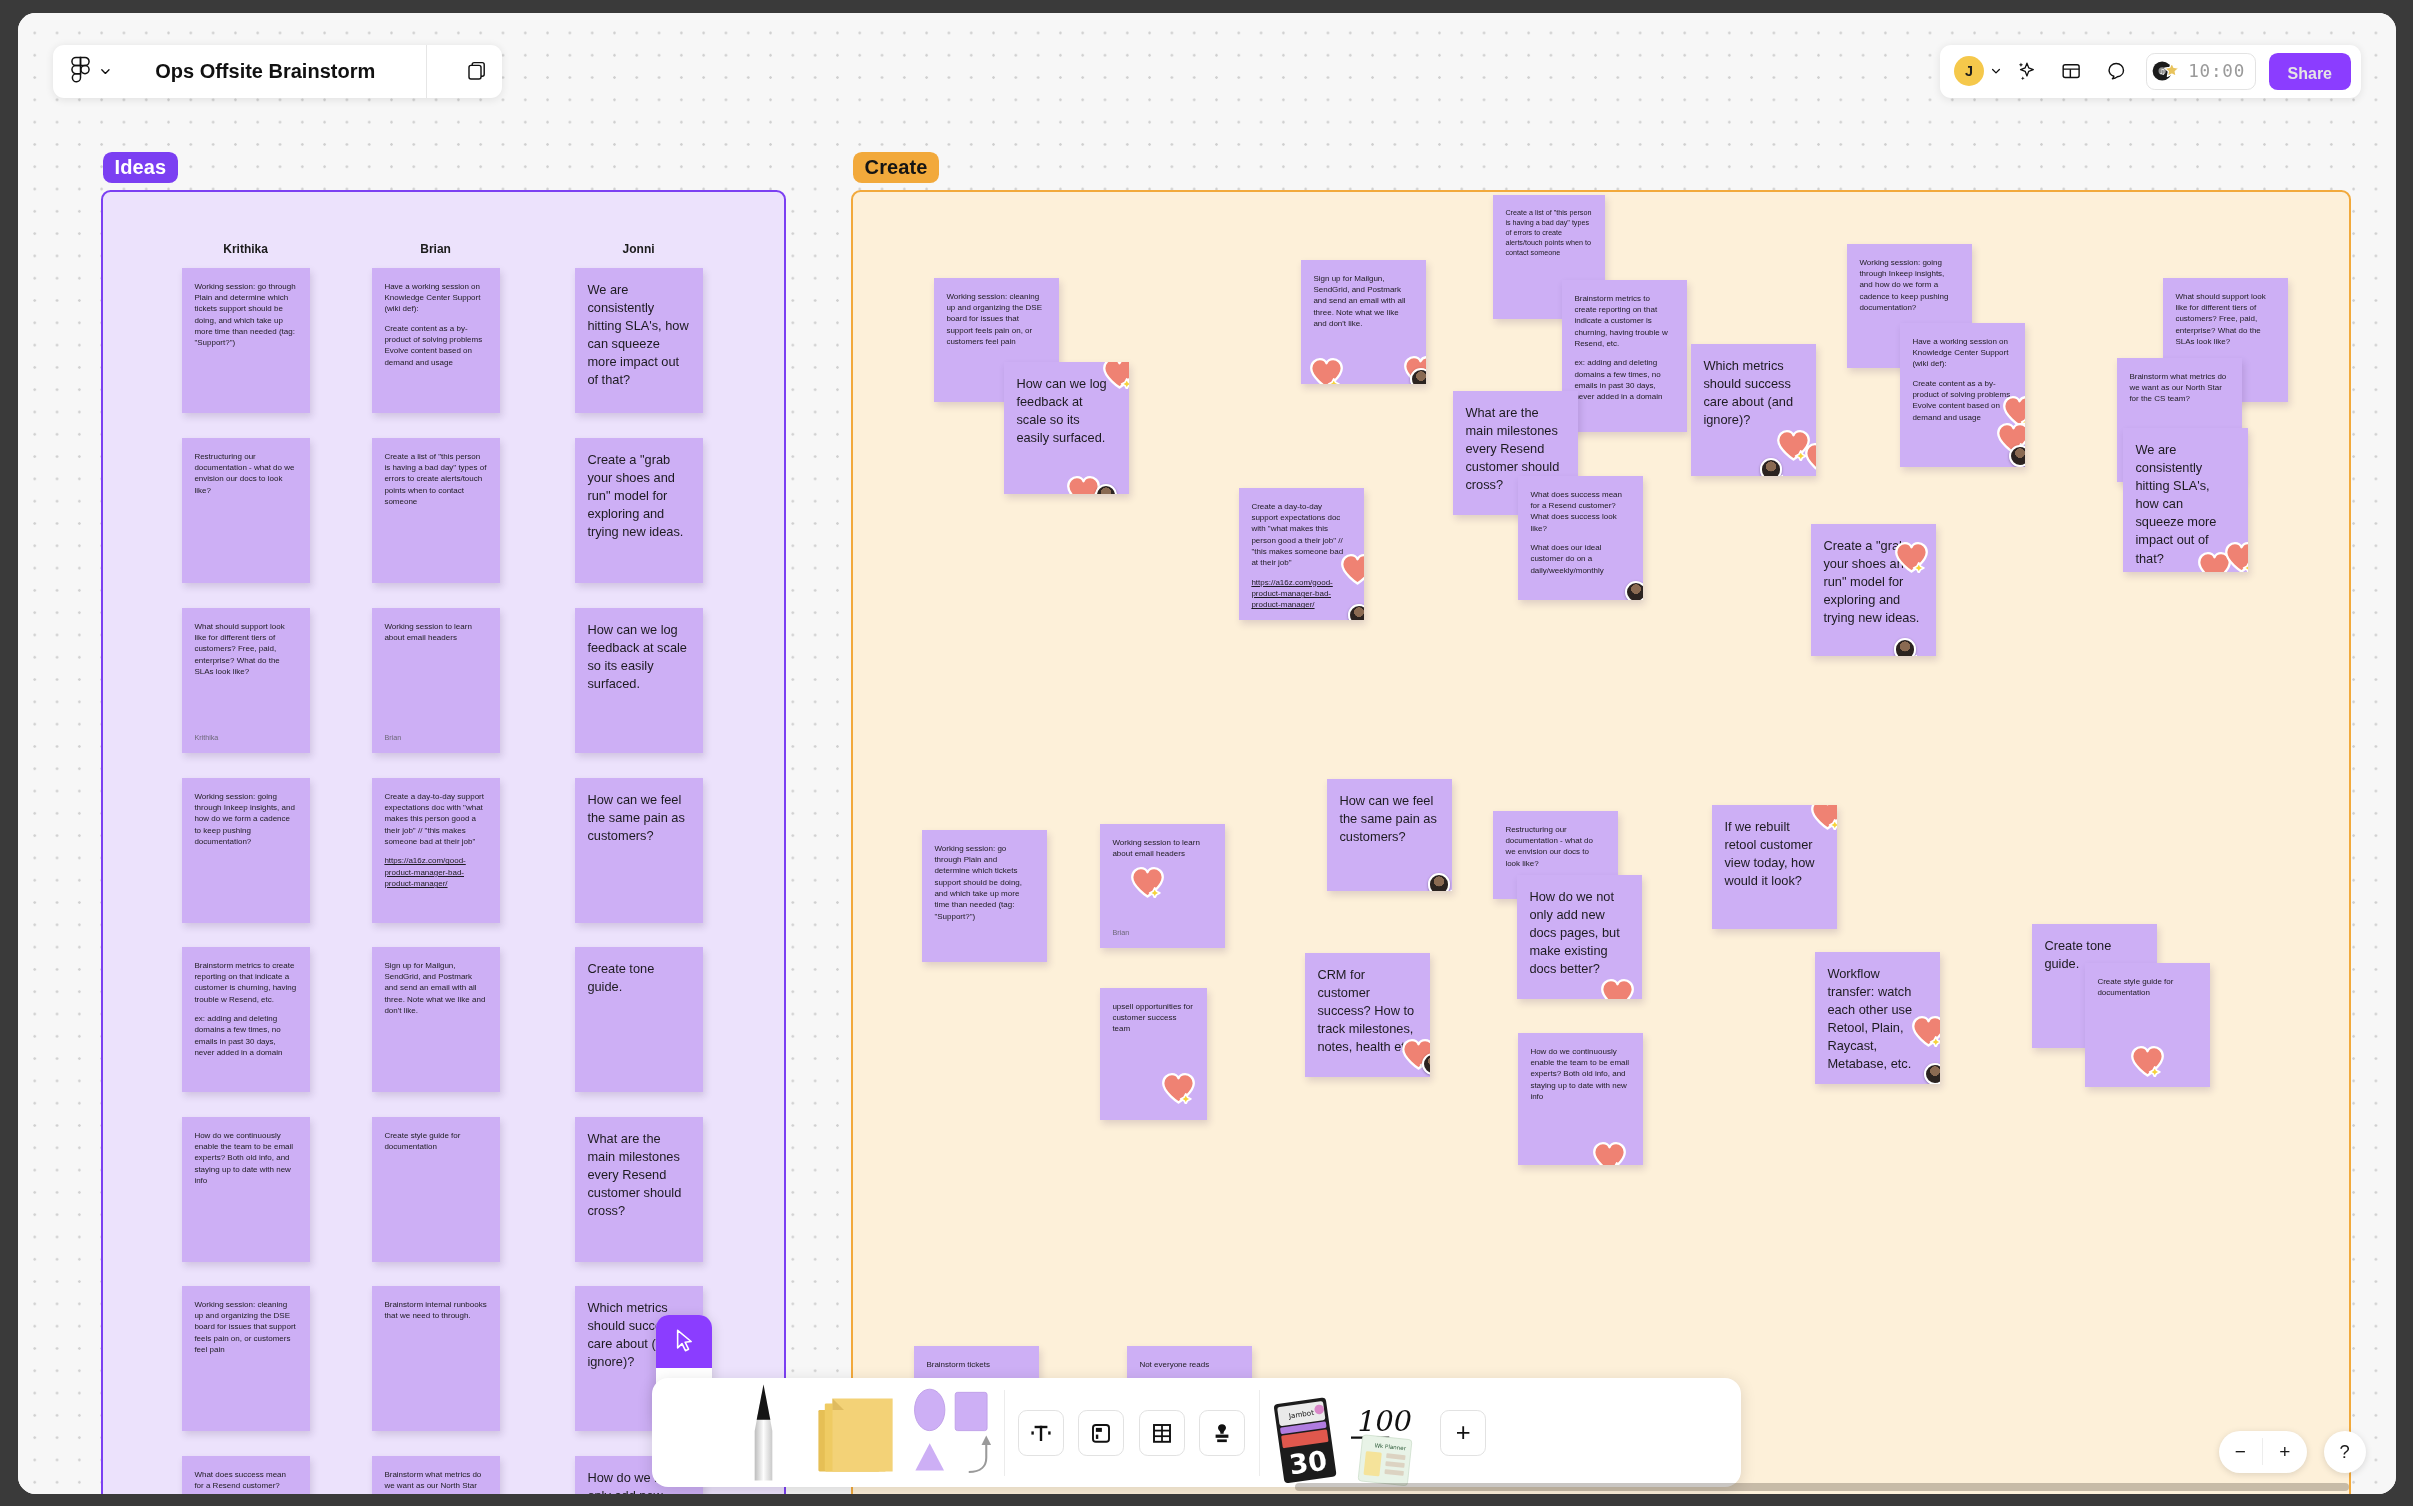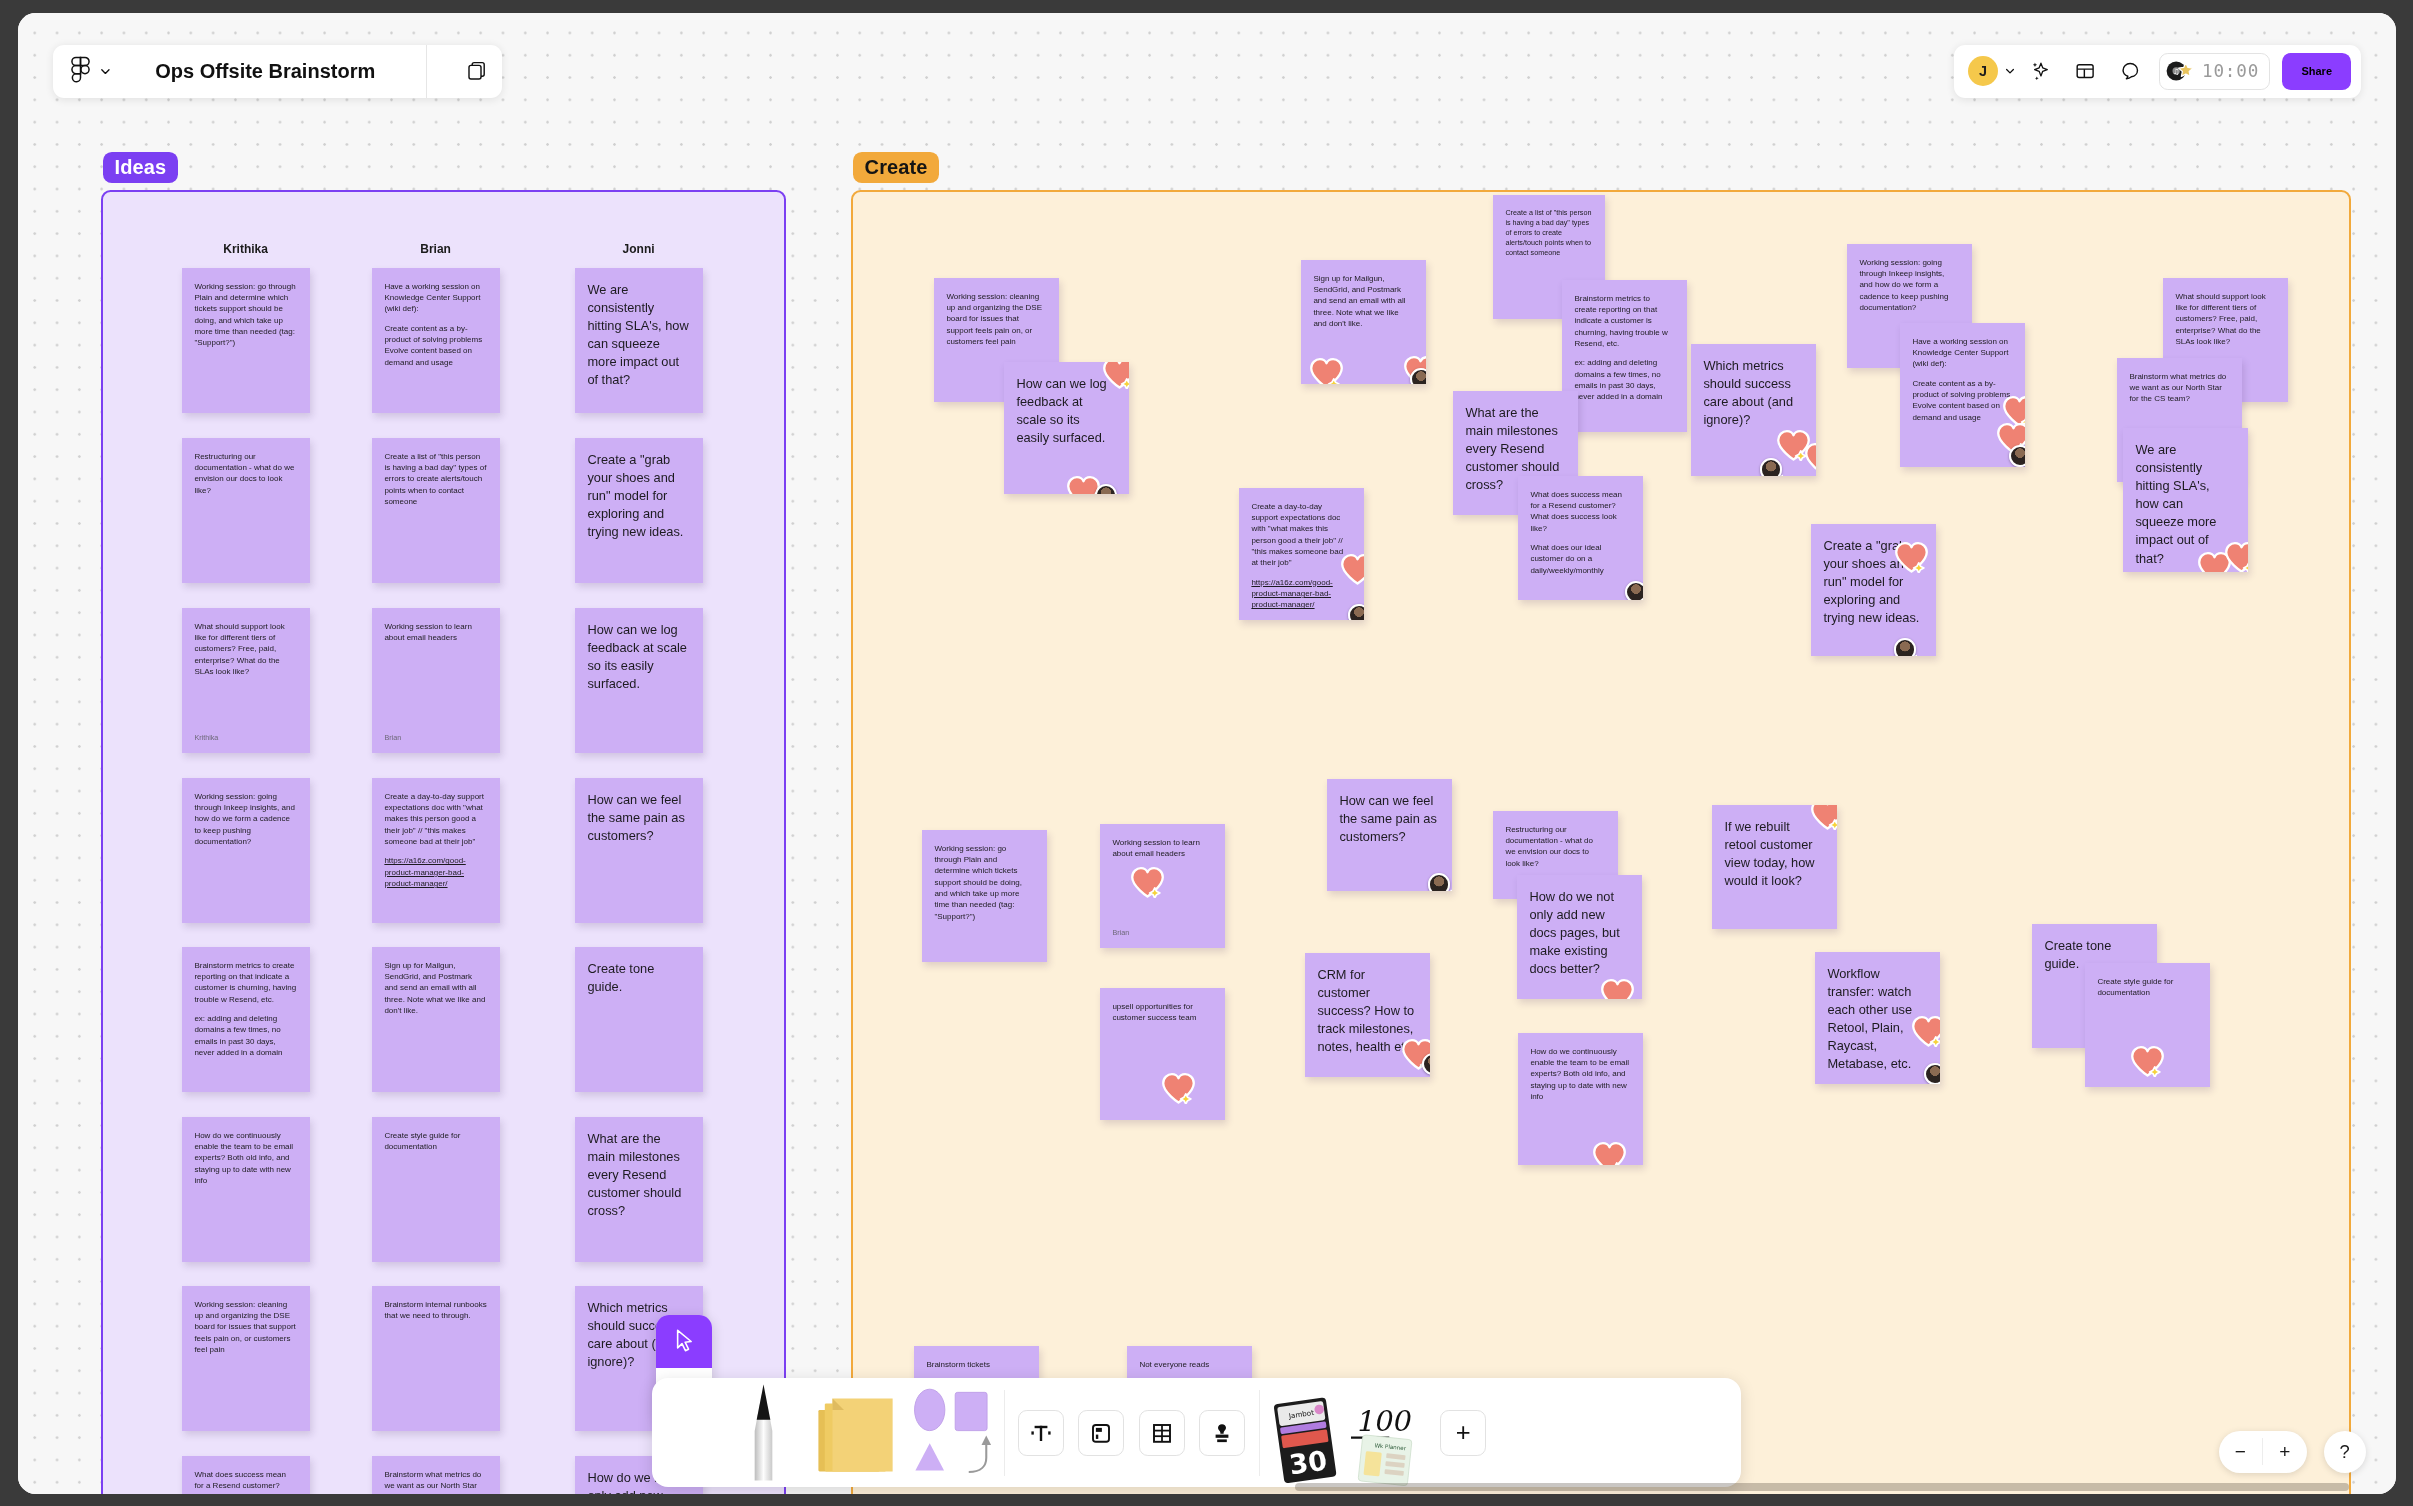--- a/index.html
+++ b/index.html
@@ -125,22 +125,22 @@
     border: 0.8px solid #e3e3e3; border-radius: 8.8px;
     height: 37px; padding: 0 9.6px 0 4.8px; margin-left: 4.8px; cursor:pointer;
   }
   .timer-emoji { position: relative; width: 32px; height: 24px; }
   .timer-text {
     font-family: "DejaVu Sans Mono", monospace;
     font-size: 17.6px; color: #9a9a9a; letter-spacing: 0.8px; margin-left: 3.2px;
   }
   .share-btn {
     margin-left: 8px;
-    background: #8b3dff; color: #000000;
-    font-size: 11px; font-weight: 700;
+    background: #8b3dff; color: #e5e5e5;
+    font-size: 16px; font-weight: 700;
     border: none; border-radius: 8.8px;
     height: 37px; padding: 12px 19px; cursor: pointer;
     font-family: "Liberation Sans", sans-serif;
   }
   
   .toolbar {
     position: absolute; left: 634px; bottom: 6.4px;
     height: 109px; width: 1089px;
     background: #fff; border-radius: 16px;
     box-shadow: 0 3.2px 16px rgba(0,0,0,.13);
@@ -465,21 +465,21 @@
     <p>Working session to learn about email headers</p>
     <span class="author">Brian</span>
     <span class="heart" style="left:30px;top:42px;">
         <svg viewBox="0 0 48 44">
           <path d="M24 42C24 42 3 28 3 15.5 3 8 9 3 15 3c4 0 7.5 2.3 9 5.5C25.5 5.3 29 3 33 3c6 0 12 5 12 12.5C45 28 24 42 24 42z" fill="#ef8273" stroke="#fff" stroke-width="3.2" stroke-linejoin="round"></path>
           <path d="M34 30l2.4 4.6 4.6 2.4-4.6 2.4L34 44l-2.4-4.6L27 37l4.6-2.4z" fill="#f6d33c" stroke="#fff" stroke-width="2.4" stroke-linejoin="round"></path>
         </svg>
       </span>
   </div>
 
-  <div class="note" style="left:1082px;top:975px;width:125px;height:132px;font-size:8px;">
+  <div class="note" style="left:1082px;top:975px;width:107px;height:132px;font-size:8px;">
     <p>upsell opportunities for customer success team</p>
     <span class="heart" style="left:61px;bottom:16px;">
         <svg viewBox="0 0 48 44">
           <path d="M24 42C24 42 3 28 3 15.5 3 8 9 3 15 3c4 0 7.5 2.3 9 5.5C25.5 5.3 29 3 33 3c6 0 12 5 12 12.5C45 28 24 42 24 42z" fill="#ef8273" stroke="#fff" stroke-width="3.2" stroke-linejoin="round"></path>
           <path d="M34 30l2.4 4.6 4.6 2.4-4.6 2.4L34 44l-2.4-4.6L27 37l4.6-2.4z" fill="#f6d33c" stroke="#fff" stroke-width="2.4" stroke-linejoin="round"></path>
         </svg>
       </span>
   </div>
 
   <div class="note" style="left:1309px;top:766px;width:125px;height:112px;font-size:12.8px;">

